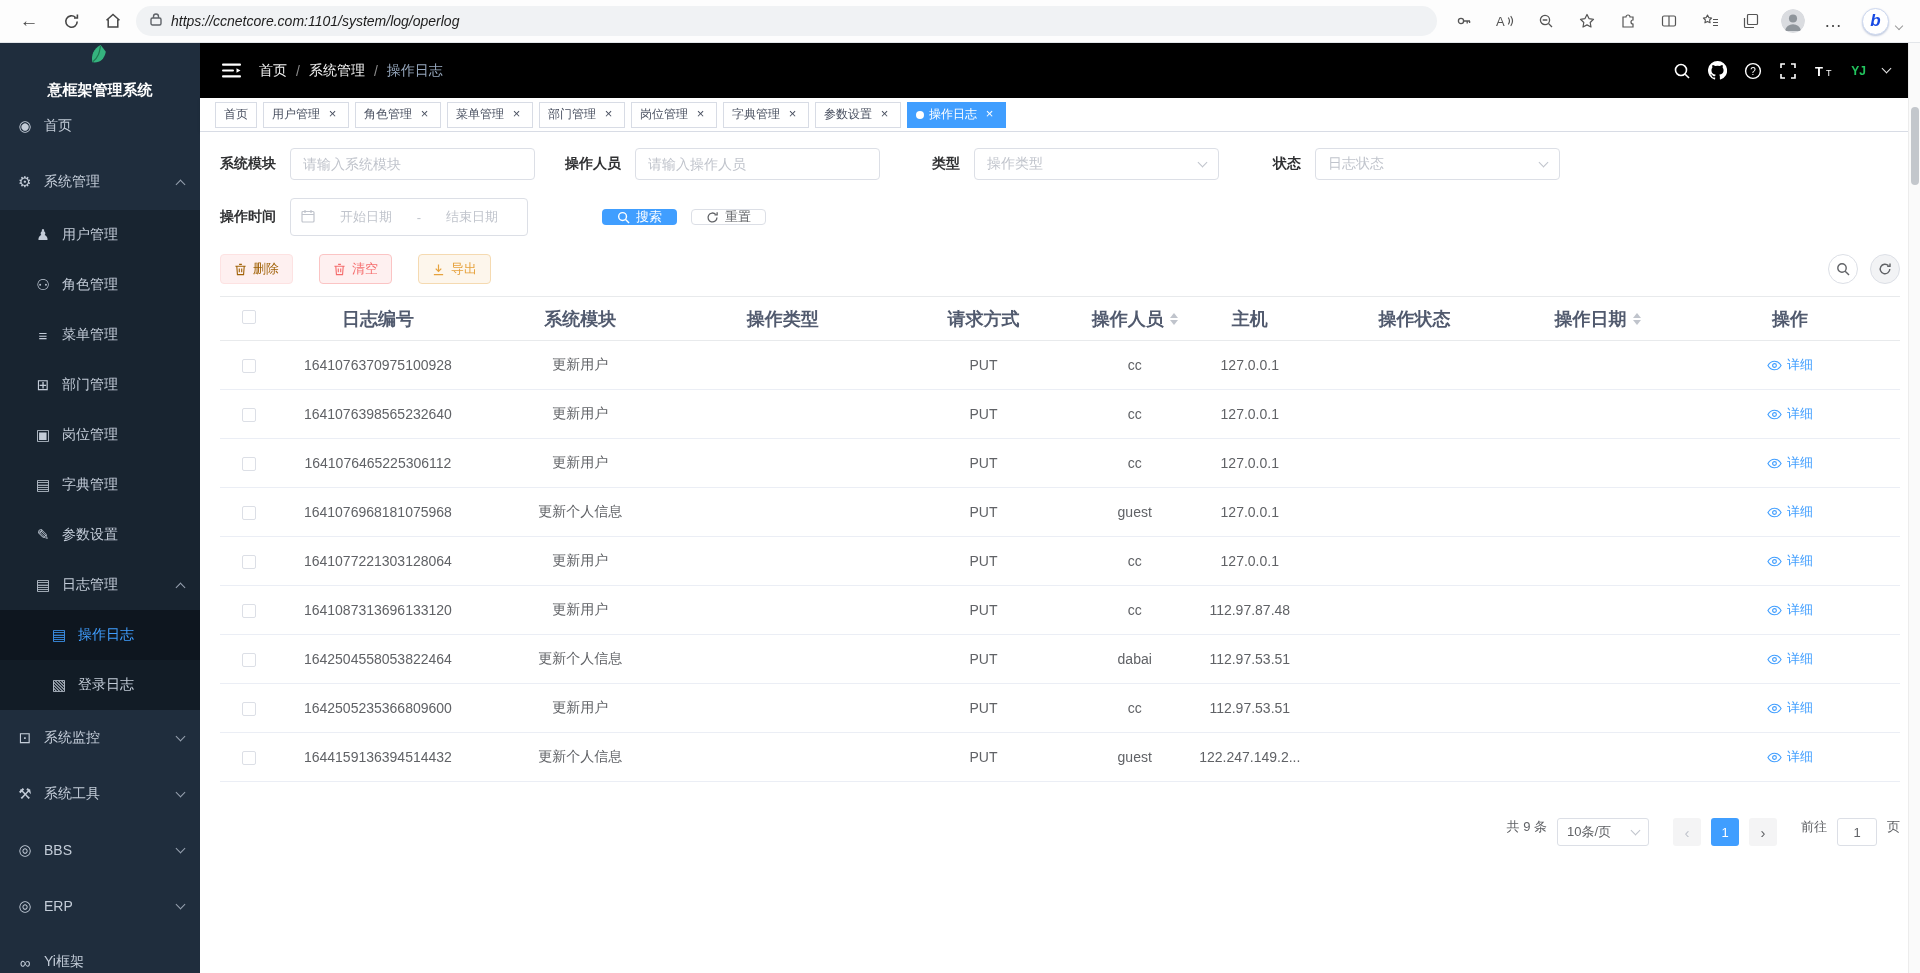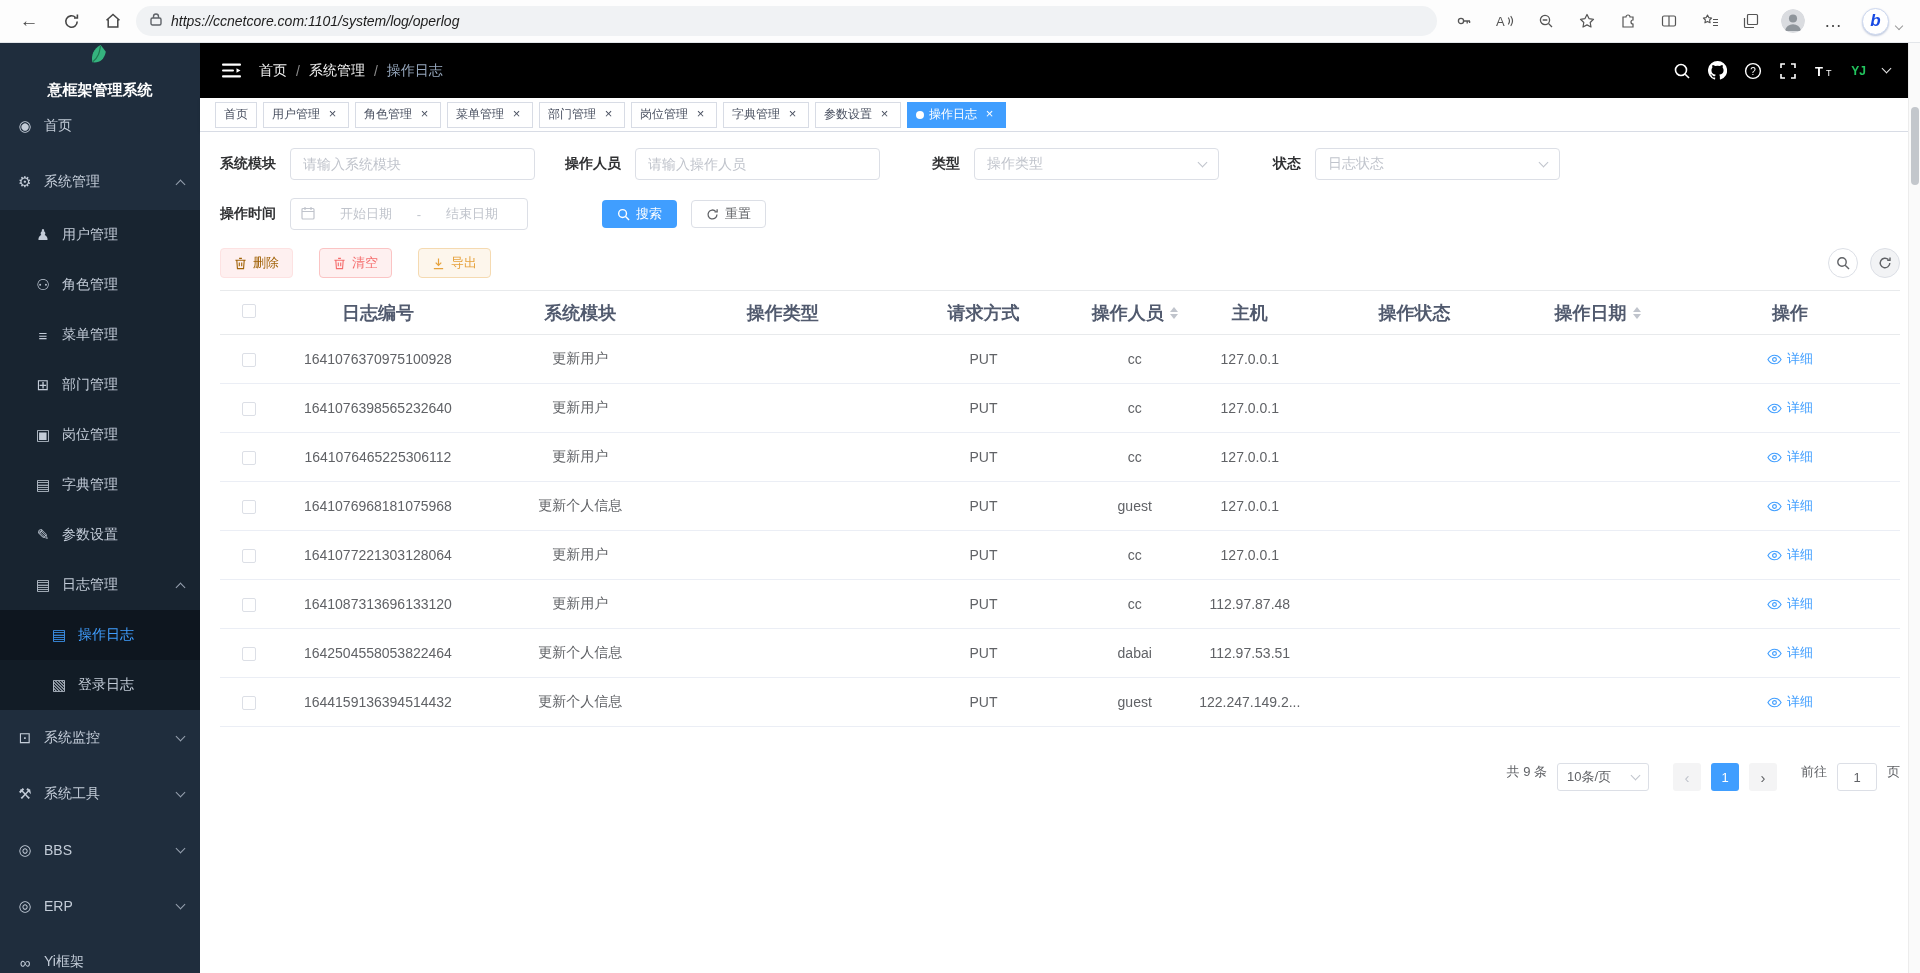--- a/index.html
+++ b/index.html
@@ -58,23 +58,23 @@
 
   
   .content { flex:1; padding:16px 20px 0; background:#fff; overflow:hidden; }
   .filter-row { display:flex; align-items:center; margin-bottom:18px; }
   .filter-item { display:flex; align-items:center; margin-right:30px; }
   .filter-item label { font-size:14px; font-weight:700; color:#303133; margin-right:14px; white-space:nowrap; }
   .text-input { width:245px; height:32px; border:1px solid #dcdfe6; border-radius:4px; padding:0 12px; font-size:14px; color:#606266; outline:none; background:#fff; }
   .text-input::placeholder { color:#c0c4cc; }
   .select-box { width:245px; height:32px; border:1px solid #dcdfe6; border-radius:4px; padding:0 12px; display:flex; align-items:center; justify-content:space-between; font-size:14px; color:#c0c4cc; background:#fff; cursor:pointer; }
   .sel-caret { width:7px; height:7px; border-right:1.2px solid #c0c4cc; border-bottom:1.2px solid #c0c4cc; transform:rotate(45deg); margin-top:-4px; }
-  .date-range { width:238px; height:32px; border:1px solid #dcdfe6; border-radius:4px; display:flex; align-items:center; padding:12px 10px; font-size:13px; color:#c0c4cc; gap:6px; }
+  .date-range { width:238px; height:32px; border:1px solid #dcdfe6; border-radius:4px; display:flex; align-items:center; padding:18px 10px; font-size:13px; color:#c0c4cc; gap:6px; }
   .date-range .ph { flex:1; text-align:center; }
-  .btn { height:28px; padding:0 14px; border-radius:4px; font-size:13px; display:inline-flex; align-items:center; gap:6px; cursor:pointer; border:1px solid transparent; white-space:nowrap; }
+  .btn { height:16px; padding:0 14px; border-radius:4px; font-size:13px; display:inline-flex; align-items:center; gap:6px; cursor:pointer; border:1px solid transparent; white-space:nowrap; }
   .btn-primary { background:#409eff; color:#fff; margin-left:44px; }
   .btn-plain { background:#fff; border-color:#dcdfe6; color:#606266; margin-left:14px; }
   .toolbar { display:flex; align-items:center; margin-top:2px; margin-bottom:12px; }
   .btn-sm { height:30px; padding:0 13px; }
   .btn-danger-disabled { background:#fef0f0; border-color:#fde2e2; color:#a16207; cursor:not-allowed; }
   .btn-danger { background:#fef0f0; border-color:#fbc4c4; color:#f56c6c; margin-left:26px; }
   .btn-warning { background:#fdf6ec; border-color:#f5dab1; color:#e6a23c; margin-left:26px; }
   .toolbar-right { margin-left:auto; display:flex; gap:12px; align-items:center; }
   .circle-btn { width:30px; height:30px; border-radius:50%; border:1px solid #dcdfe6; background:#fff; display:flex; align-items:center; justify-content:center; cursor:pointer; }
   .circle-btn.gray { background:#f2f3f5; }
@@ -758,20 +758,40 @@
       <a class="detail-link">
         <svg width="15" height="11" viewBox="0 0 16 11" fill="none" stroke="#409eff" stroke-width="1.2">
                     <path d="M1 5.5C3 2 5.5 1 8 1s5 1 7 4.5C13 9 10.5 10 8 10S3 9 1 5.5z"></path>
                     <circle cx="8" cy="5.5" r="2"></circle>
                   </svg>
         <span class="detail-label">详细</span>
       </a>
     </td>
   </tr>
 
+  <tr>
+    <td><span class="checkbox"></span></td>
+    <td>1642505235366809600</td>
+    <td>更新用户</td>
+    <td></td>
+    <td>PUT</td>
+    <td>cc</td>
+    <td>112.97.53.51</td>
+    <td></td>
+    <td></td>
+    <td>
+      <a class="detail-link">
+        <svg width="15" height="11" viewBox="0 0 16 11" fill="none" stroke="#409eff" stroke-width="1.2">
+                    <path d="M1 5.5C3 2 5.5 1 8 1s5 1 7 4.5C13 9 10.5 10 8 10S3 9 1 5.5z"></path>
+                    <circle cx="8" cy="5.5" r="2"></circle>
+                  </svg>
+        <span class="detail-label">详细</span>
+      </a>
+    </td>
+  </tr>
 
   <tr>
     <td><span class="checkbox"></span></td>
     <td>1644159136394514432</td>
     <td>更新个人信息</td>
     <td></td>
     <td>PUT</td>
     <td>guest</td>
     <td>122.247.149.2...</td>
     <td></td>

